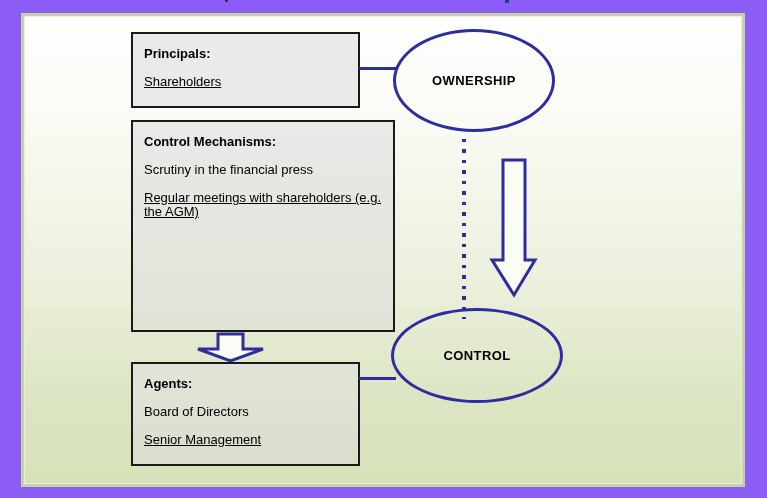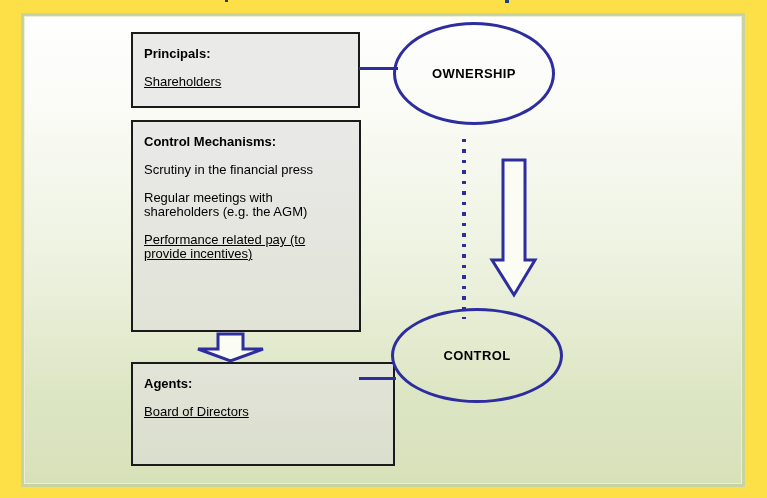--- a/index.html
+++ b/index.html
@@ -4,21 +4,21 @@
 <style>
   :root { --accent: #2d2da0; }
   * { box-sizing: border-box; }
   html, body { margin: 0; padding: 0; background: #ffffff; }
   body { font-family: "Liberation Sans", "DejaVu Sans", sans-serif; color: #000; }
 
   .stage {
     position: relative;
     width: 767px;
     height: 498px;
-    background: #fde047;
+    background: #8b5cf6;
     overflow: hidden;
   }
 
   .panel {
     position: absolute;
     left: 21px; top: 13px;
     width: 724px; height: 474px;
     border: 3px solid #c7d3a0;
     background: linear-gradient(to bottom, #fefefe 0%, #fbfcf7 18%, #ecf1de 55%, #ddE6c4 80%, #d7e1b9 100%);
     box-shadow: inset 0 0 0 1px #e9efd8;
@@ -33,41 +33,41 @@
   }
   .box p { margin: 0 0 14px 0; }
   .box p:last-child { margin-bottom: 0; text-decoration: underline; }
   .box .box-title { font-weight: bold; }
 
   .box-principals {
     left: 131px; top: 32px; width: 229px; height: 76px;
     background: #eaeae9;
   }
   .box-control-mechanisms {
-    left: 131px; top: 120px; width: 230px; height: 212px;
+    left: 131px; top: 120px; width: 264px; height: 212px;
     background: linear-gradient(to bottom, #e9e9e8, #e1e3d7);
   }
   .box-agents {
-    left: 131px; top: 362px; width: 264px; height: 104px;
+    left: 131px; top: 362px; width: 229px; height: 104px;
     background: linear-gradient(to bottom, #e2e4d9, #dadecc);
   }
 
   .ellipse {
     position: absolute;
     border: 3px solid var(--accent);
     border-radius: 50%;
     background: transparent;
     display: flex;
     align-items: center;
     justify-content: center;
     font-weight: bold;
     font-size: 13px;
     letter-spacing: 0.4px;
   }
-  .ellipse-ownership { left: 393px; top: 22px;  width: 162px; height: 103px; text-align: center; }
+  .ellipse-ownership { left: 393px; top: 29px;  width: 162px; height: 103px; text-align: center; }
   .ellipse-control   { left: 391px; top: 308px; width: 172px; height: 95px; }
 
   .connector {
     position: absolute;
     height: 3px;
     background: var(--accent);
   }
   .connector-principals-ownership { left: 359px; top: 67px;  width: 39px; }
   .connector-agents-control       { left: 359px; top: 377px; width: 37px; }
 
@@ -110,26 +110,26 @@
 
   <div class="box box-principals">
     <p class="box-title">Principals:</p>
     <p>Shareholders</p>
   </div>
 
   <div class="box box-control-mechanisms">
     <p class="box-title">Control Mechanisms:</p>
     <p>Scrutiny in the financial press</p>
     <p>Regular meetings with shareholders (e.g. the AGM)</p>
-    <p>Performance related pay (to provide incentives)</p>
   </div>
 
   <div class="box box-agents">
     <p class="box-title">Agents:</p>
     <p>Board of Directors</p>
+    <p>Senior Management</p>
   </div>
 
   <div class="connector connector-principals-ownership"></div>
   <div class="connector connector-agents-control"></div>
 
   <div class="ellipse ellipse-ownership">
     <span>OWNERSHIP</span>
   </div>
 
   <div class="ellipse ellipse-control">

